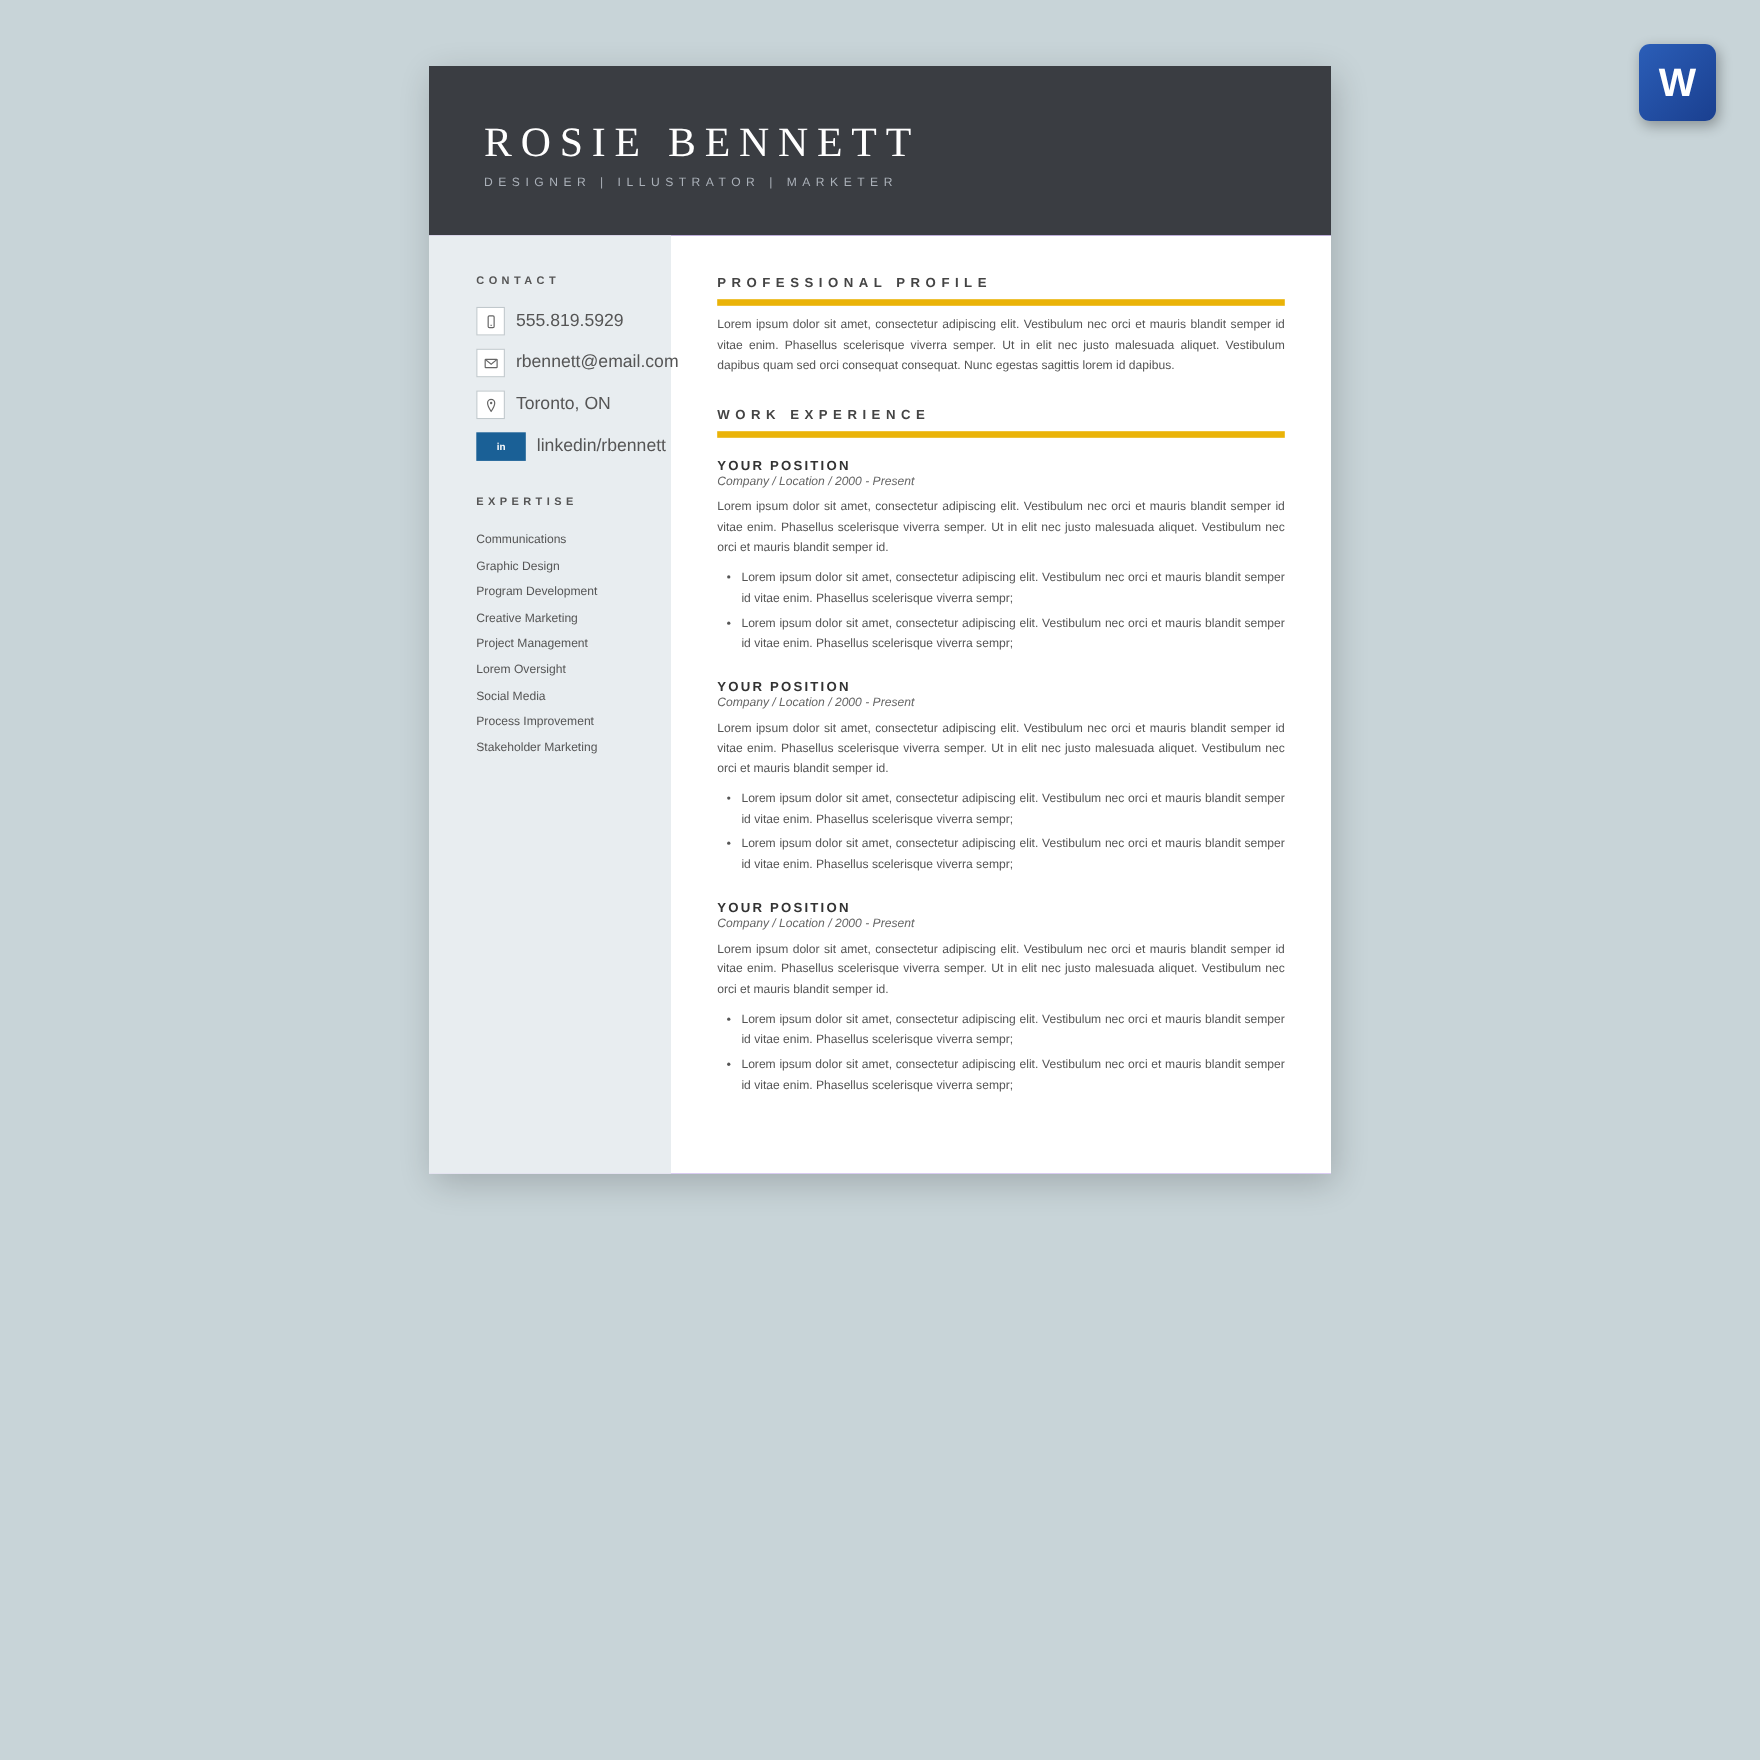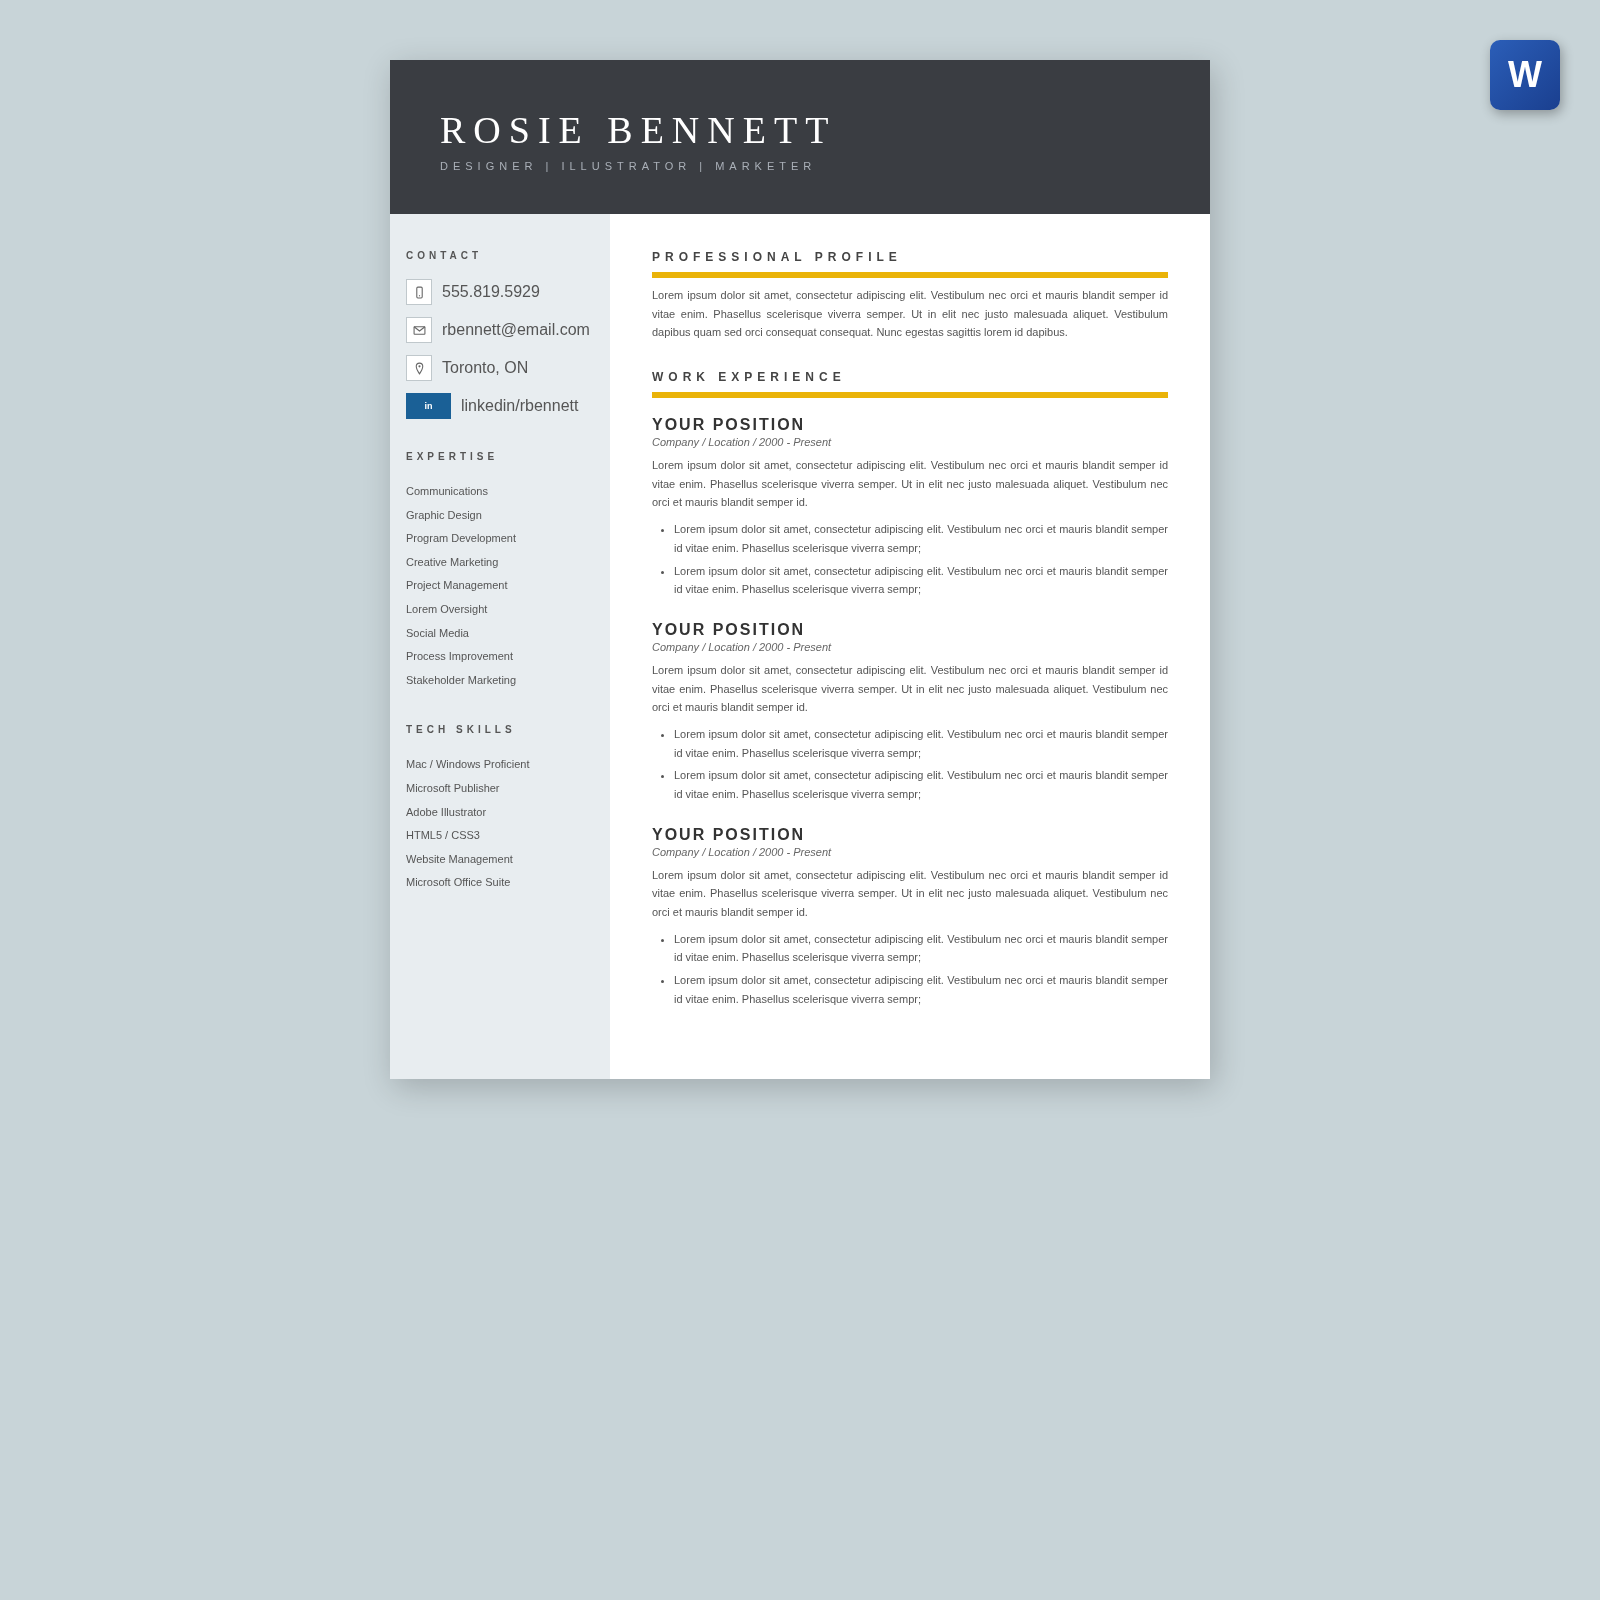--- a/index.html
+++ b/index.html
@@ -68,21 +68,21 @@
     .resume-body {
       display: flex;
       background: white;
     }
 
     
     .sidebar {
       width: 220px;
       min-width: 220px;
       background-color: #e8edf0;
-      padding: 36px 16px;
+      padding: 36px 43px;
     }
 
     .sidebar-section {
       margin-bottom: 32px;
     }
 
     .sidebar-section-title {
       font-size: 10px;
       letter-spacing: 4px;
       text-transform: uppercase;
@@ -172,21 +172,21 @@
 
     .profile-text {
       font-size: 11px;
       color: #555;
       line-height: 1.7;
       font-family: Arial, sans-serif;
       text-align: justify;
     }
 
     .job-title {
-      font-size: 16px;
+      font-size: 12px;
       font-weight: bold;
       text-transform: uppercase;
       letter-spacing: 2px;
       color: #333;
       font-family: Arial, sans-serif;
       margin-top: 18px;
       margin-bottom: 2px;
     }
 
     .job-company {
@@ -294,31 +294,20 @@
           <li>Program Development</li>
           <li>Creative Marketing</li>
           <li>Project Management</li>
           <li>Lorem Oversight</li>
           <li>Social Media</li>
           <li>Process Improvement</li>
           <li>Stakeholder Marketing</li>
         </ul>
       </div>
 
-      <div class="sidebar-section">
-        <div class="sidebar-section-title">TECH SKILLS</div>
-        <ul class="tech-list">
-          <li>Mac / Windows Proficient</li>
-          <li>Microsoft Publisher</li>
-          <li>Adobe Illustrator</li>
-          <li>HTML5 / CSS3</li>
-          <li>Website Management</li>
-          <li>Microsoft Office Suite</li>
-        </ul>
-      </div>
 
     </div>
 
     <div class="main-content">
 
       <div class="section-block">
         <div class="section-title">PROFESSIONAL PROFILE</div>
         <p class="profile-text">Lorem ipsum dolor sit amet, consectetur adipiscing elit. Vestibulum nec orci et mauris blandit semper id vitae enim. Phasellus scelerisque viverra semper. Ut in elit nec justo malesuada aliquet. Vestibulum dapibus quam sed orci consequat consequat. Nunc egestas sagittis lorem id dapibus.</p>
       </div>
 

